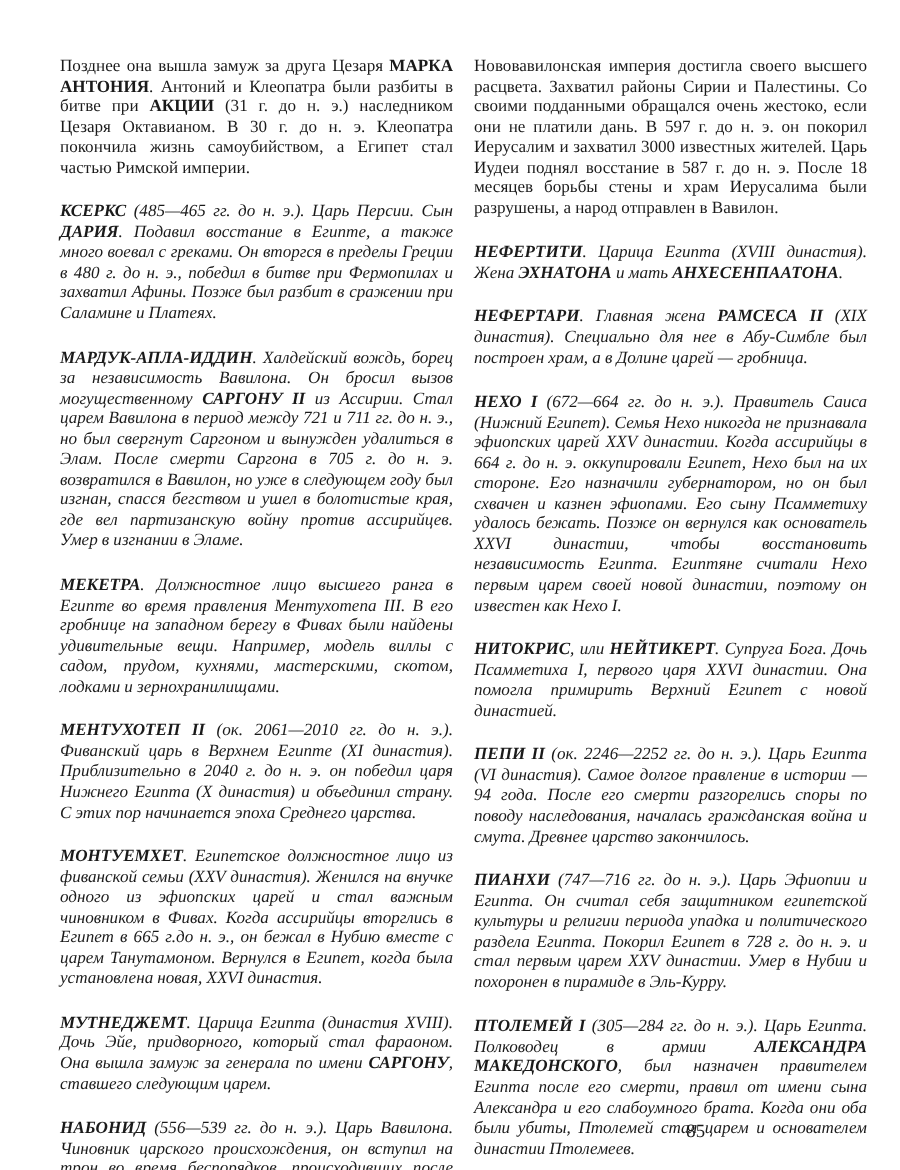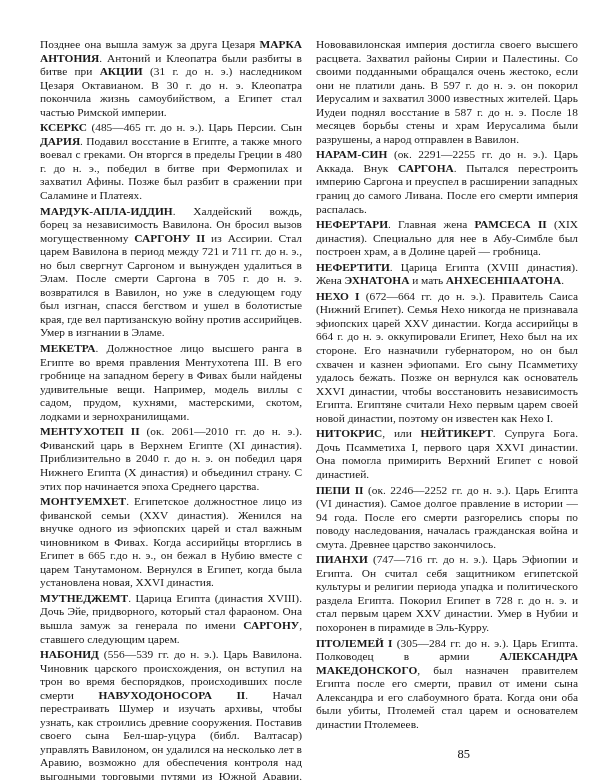--- a/index.html
+++ b/index.html
@@ -33,21 +33,22 @@
   .entry {
     font-size: 11.4px;
     line-height: 13.55px;
     text-align: justify;
     text-justify: inter-word;
     margin: 0 0 0 0;
     word-spacing: -0.1px;
     -webkit-font-smoothing: none;
   }
   .entry + .entry {
-    margin-top: 2px;
+    margin-top: 16px;
+    font-style: italic;
   }
   .folio {
     position: absolute;
     right: 30px;
     bottom: 18px;
     font-size: 12.5px;
     font-weight: normal;
     font-family: "Liberation Serif", "DejaVu Serif", serif;
   }
 </style>
@@ -61,23 +62,22 @@
         <p class="entry"><b>КСЕРКС</b> (485—465 гг. до н. э.). Царь Персии. Сын <b>ДАРИЯ</b>. Подавил восстание в Египте, а также много воевал с греками. Он вторгся в пределы Греции в 480 г. до н. э., победил в битве при Фермопилах и захватил Афины. Позже был разбит в сражении при Саламине и Платеях.</p>
         <p class="entry"><b>МАРДУК-АПЛА-ИДДИН</b>. Халдейский вождь, борец за независимость Вавилона. Он бросил вызов могущественному <b>САРГОНУ II</b> из Ассирии. Стал царем Вавилона в период между 721 и 711 гг. до н. э., но был свергнут Саргоном и вынужден удалиться в Элам. После смерти Саргона в 705 г. до н. э. возвратился в Вавилон, но уже в следующем году был изгнан, спасся бегством и ушел в болотистые края, где вел партизанскую войну против ассирийцев. Умер в изгнании в Эламе.</p>
         <p class="entry"><b>МЕКЕТРА</b>. Должностное лицо высшего ранга в Египте во время правления Ментухотепа III. В его гробнице на западном берегу в Фивах были найдены удивительные вещи. Например, модель виллы с садом, прудом, кухнями, мастерскими, скотом, лодками и зернохранилищами.</p>
         <p class="entry"><b>МЕНТУХОТЕП II</b> (ок. 2061—2010 гг. до н. э.). Фиванский царь в Верхнем Египте (XI династия). Приблизительно в 2040 г. до н. э. он победил царя Нижнего Египта (X династия) и объединил страну. С этих пор начинается эпоха Среднего царства.</p>
         <p class="entry"><b>МОНТУЕМХЕТ</b>. Египетское должностное лицо из фиванской семьи (XXV династия). Женился на внучке одного из эфиопских царей и стал важным чиновником в Фивах. Когда ассирийцы вторглись в Египет в 665 г.до н. э., он бежал в Нубию вместе с царем Танутамоном. Вернулся в Египет, когда была установлена новая, XXVI династия.</p>
         <p class="entry"><b>МУТНЕДЖЕМТ</b>. Царица Египта (династия XVIII). Дочь Эйе, придворного, который стал фараоном. Она вышла замуж за генерала по имени <b>САРГОНУ</b>, ставшего следующим царем.</p>
         <p class="entry"><b>НАБОНИД</b> (556—539 гг. до н. э.). Царь Вавилона. Чиновник царского происхождения, он вступил на трон во время беспорядков, происходивших после смерти <b>НАВУХОДОНОСОРА II</b>. Начал перестраивать Шумер и изучать архивы, чтобы узнать, как строились древние сооружения. Поставив своего сына Бел-шар-уцура (библ. Валтасар) управлять Вавилоном, он удалился на несколько лет в Аравию, возможно для обеспечения контроля над выгодными торговыми путями из Южной Аравии. Когда персы атаковали Вавилон, пришедший в упадок, он возвратился домой, но был убит вместе с сыном.</p>
       </div>
     <div class="col" id="col-right">
         <p class="entry">Нововавилонская империя достигла своего высшего расцвета. Захватил районы Сирии и Палестины. Со своими подданными обращался очень жестоко, если они не платили дань. В 597 г. до н. э. он покорил Иерусалим и захватил 3000 известных жителей. Царь Иудеи поднял восстание в 587 г. до н. э. После 18 месяцев борьбы стены и храм Иерусалима были разрушены, а народ отправлен в Вавилон.</p>
-        <p class="entry"><b>НАРАМ-СИН</b> (ок. 2291—2255 гг. до н. э.). Царь Аккада. Внук <b>САРГОНА</b>. Пытался перестроить империю Саргона и преуспел в расширении западных границ до самого Ливана. После его смерти империя распалась.</p>
+        <p class="entry"><b>НЕФЕРТИТИ</b>. Царица Египта (XVIII династия). Жена <b>ЭХНАТОНА</b> и мать <b>АНХЕСЕНПААТОНА</b>.</p>
         <p class="entry"><b>НЕФЕРТАРИ</b>. Главная жена <b>РАМСЕСА II</b> (XIX династия). Специально для нее в Абу-Симбле был построен храм, а в Долине царей — гробница.</p>
-        <p class="entry"><b>НЕФЕРТИТИ</b>. Царица Египта (XVIII династия). Жена <b>ЭХНАТОНА</b> и мать <b>АНХЕСЕНПААТОНА</b>.</p>
         <p class="entry"><b>НЕХО I</b> (672—664 гг. до н. э.). Правитель Саиса (Нижний Египет). Семья Нехо никогда не признавала эфиопских царей XXV династии. Когда ассирийцы в 664 г. до н. э. оккупировали Египет, Нехо был на их стороне. Его назначили губернатором, но он был схвачен и казнен эфиопами. Его сыну Псамметиху удалось бежать. Позже он вернулся как основатель XXVI династии, чтобы восстановить независимость Египта. Египтяне считали Нехо первым царем своей новой династии, поэтому он известен как Нехо I.</p>
         <p class="entry"><b>НИТОКРИС</b>, или <b>НЕЙТИКЕРТ</b>. Супруга Бога. Дочь Псамметиха I, первого царя XXVI династии. Она помогла примирить Верхний Египет с новой династией.</p>
         <p class="entry"><b>ПЕПИ II</b> (ок. 2246—2252 гг. до н. э.). Царь Египта (VI династия). Самое долгое правление в истории — 94 года. После его смерти разгорелись споры по поводу наследования, началась гражданская война и смута. Древнее царство закончилось.</p>
         <p class="entry"><b>ПИАНХИ</b> (747—716 гг. до н. э.). Царь Эфиопии и Египта. Он считал себя защитником египетской культуры и религии периода упадка и политического раздела Египта. Покорил Египет в 728 г. до н. э. и стал первым царем XXV династии. Умер в Нубии и похоронен в пирамиде в Эль-Курру.</p>
         <p class="entry"><b>ПТОЛЕМЕЙ I</b> (305—284 гг. до н. э.). Царь Египта. Полководец в армии <b>АЛЕКСАНДРА МАКЕДОНСКОГО</b>, был назначен правителем Египта после его смерти, правил от имени сына Александра и его слабоумного брата. Когда они оба были убиты, Птолемей стал царем и основателем династии Птолемеев.</p>
       </div>
   </div>
   <div class="folio">85</div>
 </div>
 

